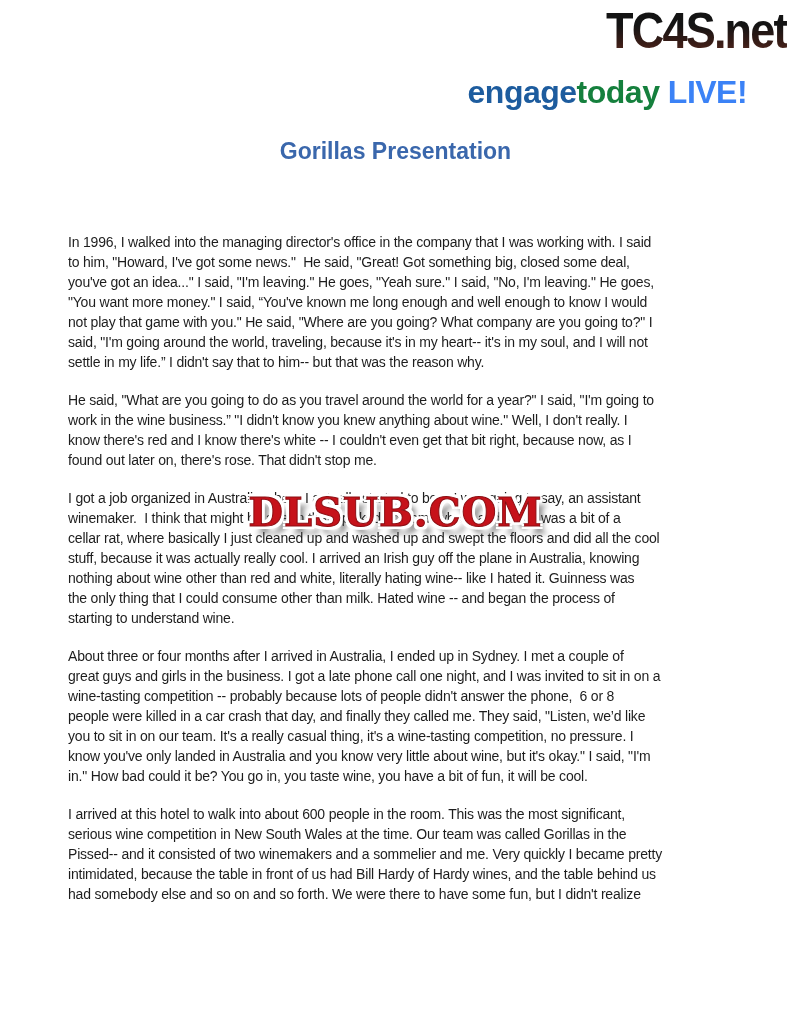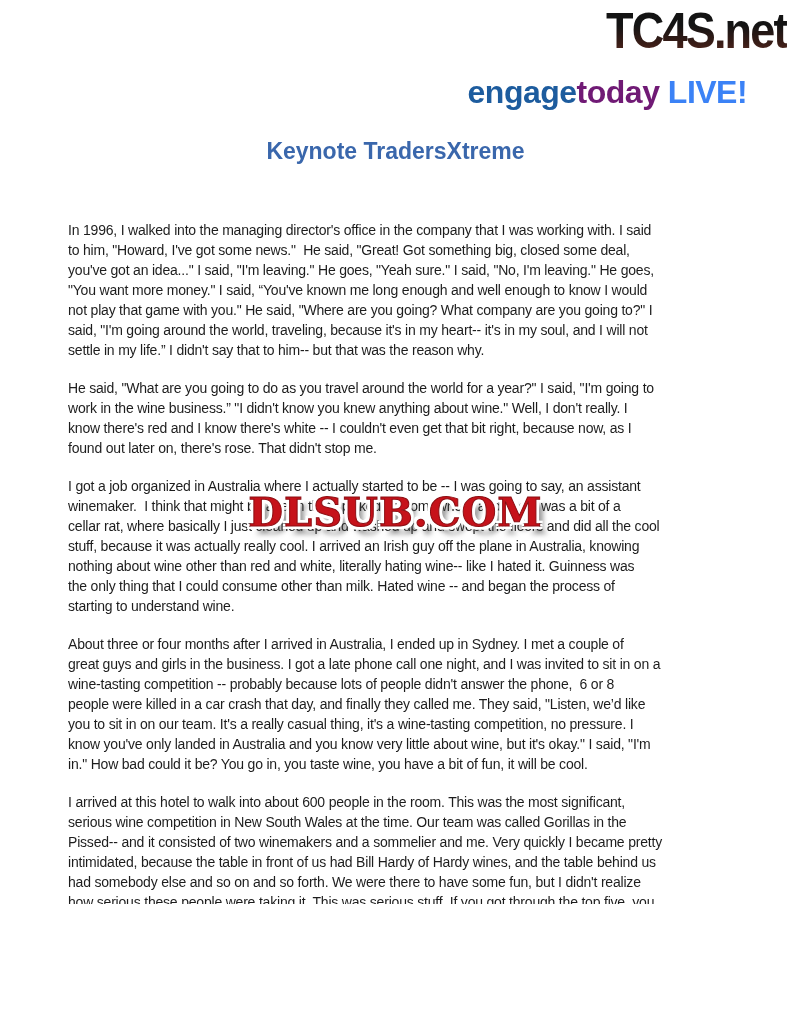--- a/index.html
+++ b/index.html
@@ -7,21 +7,21 @@
     position:relative;width:791px;height:904px;background:#ffffff;
     font-family:"Liberation Sans",sans-serif;overflow:hidden;
   }
 
   
   .logo{
     position:absolute;top:37px;left:434px;
     font-size:32px;font-weight:bold;letter-spacing:-0.5px;white-space:pre;
   }
   .logo .p1{color:#1d5c9e;margin-top:36px;}
-  .logo .p2{color:#701a75;}
+  .logo .p2{color:#15803d;}
   .logo .p3{color:#3b82f6;}
 
   
   .wm-tc4s{
     position:absolute;top:2px;right:4px;
     font-size:50px;font-weight:bold;letter-spacing:-2px;
     transform:scaleX(0.9);transform-origin:top right;
     color:#1a1a1a;white-space:pre;
   }
   @supports ((-webkit-background-clip:text) or (background-clip:text)){
@@ -31,21 +31,21 @@
     }
   }
 
   
   .title-block{position:absolute;top:134px;left:0;right:0;text-align:center;}
   .author{font-size:16px;font-weight:bold;font-style:italic;color:#141414;}
   .heading{font-size:23px;font-weight:bold;color:#3a67ac;margin-top:4px;}
 
   
   .content{
-    position:absolute;top:220px;left:68px;width:680px;
+    position:absolute;top:232px;left:68px;width:680px;
     font-size:14px;line-height:20px;color:#1d1d1d;
   }
   .para{white-space:pre;letter-spacing:-0.2px;margin:0 0 18px 0;}
 
   
   .wm-dlsub{
     position:absolute;top:488px;left:50%;transform:translateX(-50%);
     font-family:"DejaVu Serif",serif;font-weight:bold;font-size:40px;letter-spacing:1px;
     color:#c6121a;-webkit-text-stroke:1px #8a0d12;white-space:pre;
     text-shadow:
@@ -77,21 +77,21 @@
 
 <div class="page">
 
   <div class="wm-tc4s">TC4S.net</div>
 
   <div class="logo">
     <span class="p1">engage</span><span class="p2">today</span><span class="p3"> LIVE!</span>
   </div>
 
   <div class="title-block">
-    <div class="heading">Keynote TradersXtreme</div>
+    <div class="heading">Gorillas Presentation</div>
   </div>
 
   <div class="content">
     <div class="para">In 1996, I walked into the managing director's office in the company that I was working with. I said
 to him, "Howard, I've got some news."  He said, "Great! Got something big, closed some deal,
 you've got an idea..." I said, "I'm leaving." He goes, "Yeah sure." I said, "No, I'm leaving." He goes,
 "You want more money." I said, “You've known me long enough and well enough to know I would
 not play that game with you." He said, "Where are you going? What company are you going to?" I
 said, "I'm going around the world, traveling, because it's in my heart-- it's in my soul, and I will not
 settle in my life.” I didn't say that to him-- but that was the reason why.</div>

